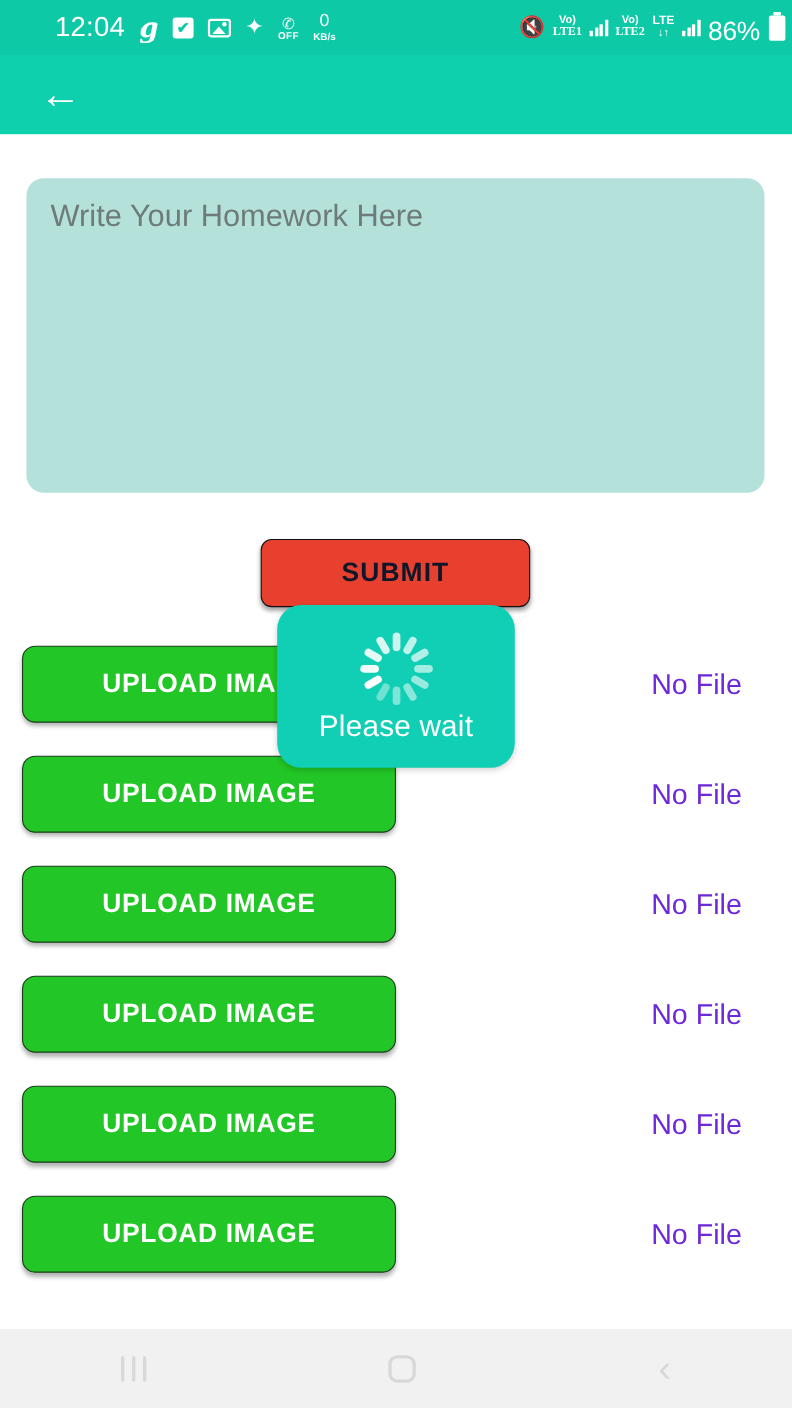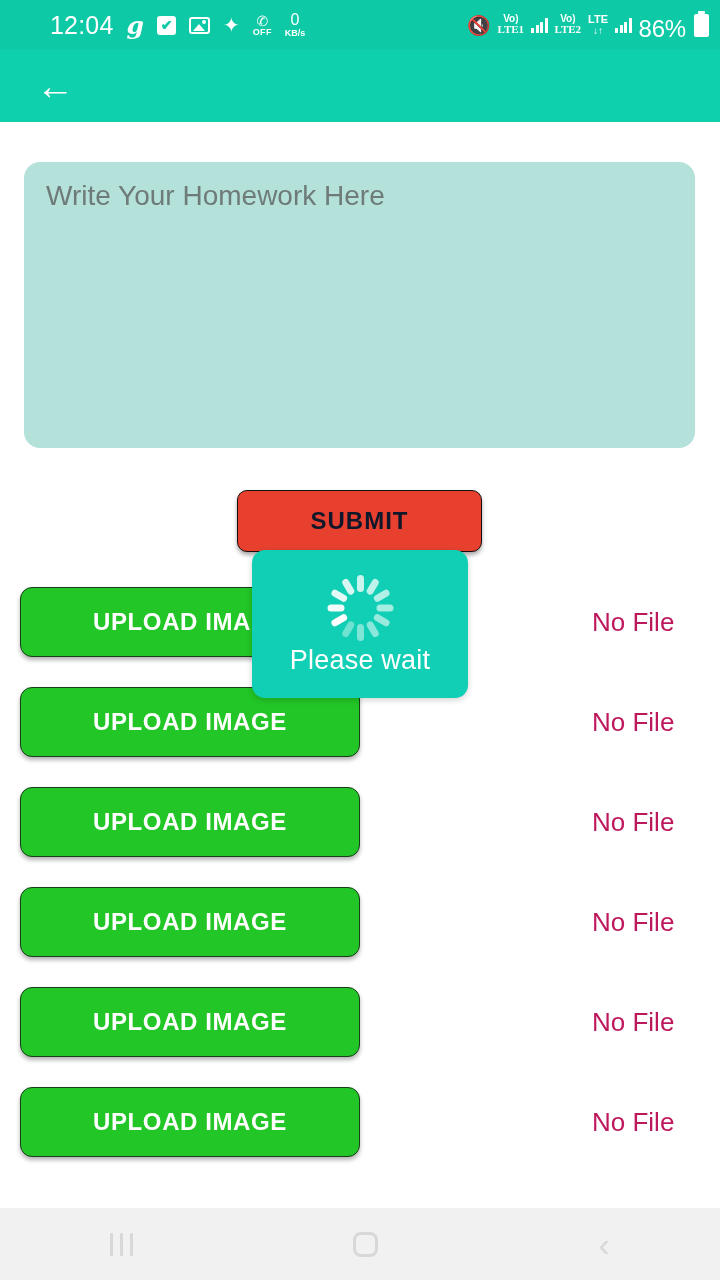--- a/index.html
+++ b/index.html
@@ -22,21 +22,21 @@
 
   
   .status-bar {
     position: absolute;
     top: 0; left: 0;
     width: 720px;
     height: 50px;
     background: #0dc9a6;
     display: flex;
     align-items: center;
-    padding: 0 11px 0 50px;
+    padding: 0 6px 0 50px;
     color: #ffffff;
   }
   .sb-left {
     display: flex;
     align-items: center;
     gap: 13px;
   }
   .sb-clock {
     font-size: 25px;
     letter-spacing: 0.2px;
@@ -217,31 +217,31 @@
     font-size: 24px;
     font-weight: bold;
     letter-spacing: 0.6px;
     box-shadow: 0 3px 4px rgba(0,0,0,0.3);
     cursor: pointer;
   }
   .file-status {
     position: absolute;
     left: 592px;
     font-size: 26px;
-    color: #be185d;
+    color: #6d28d9;
     white-space: nowrap;
   }
 
   
   .wait-dialog {
     position: absolute;
     left: 252px; top: 550px;
     width: 216px; height: 148px;
     background: #11cfb5;
-    border-radius: 13px;
+    border-radius: 22px;
     display: flex;
     flex-direction: column;
     align-items: center;
     justify-content: center;
     gap: 4px;
     box-shadow: 0 2px 6px rgba(0,0,0,0.18);
   }
   .spinner {
     position: relative;
     width: 66px; height: 66px;

